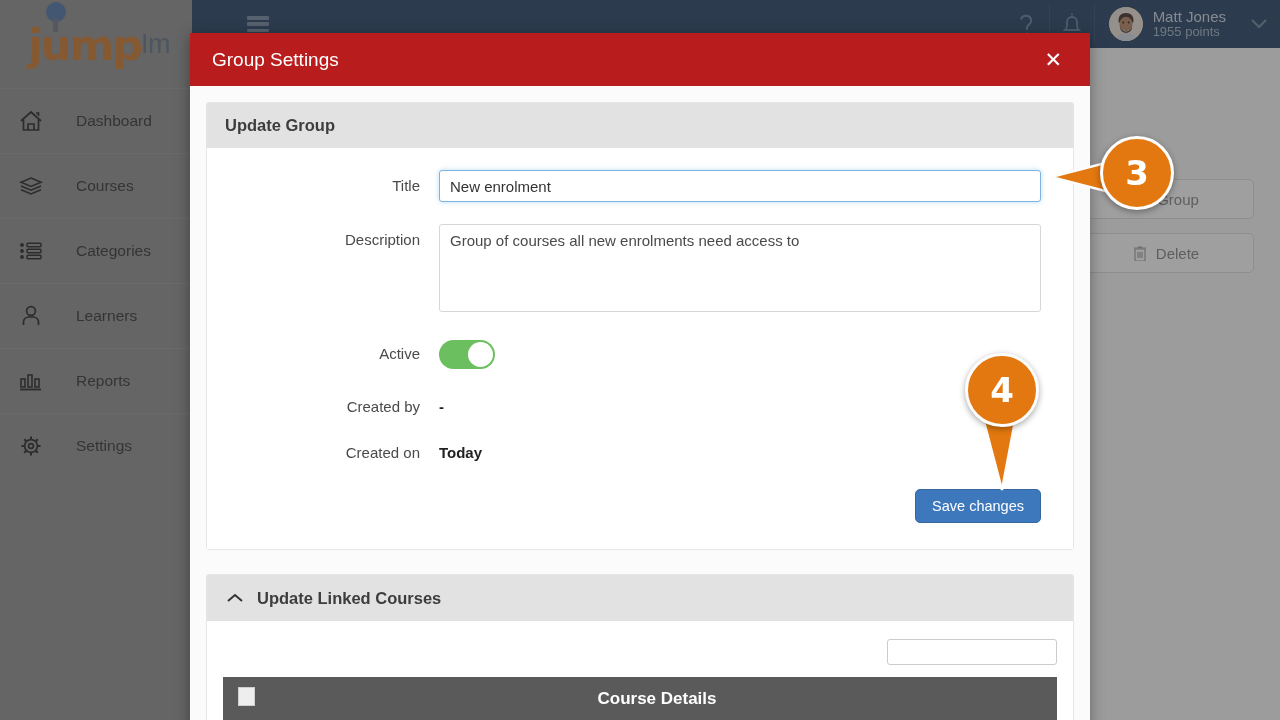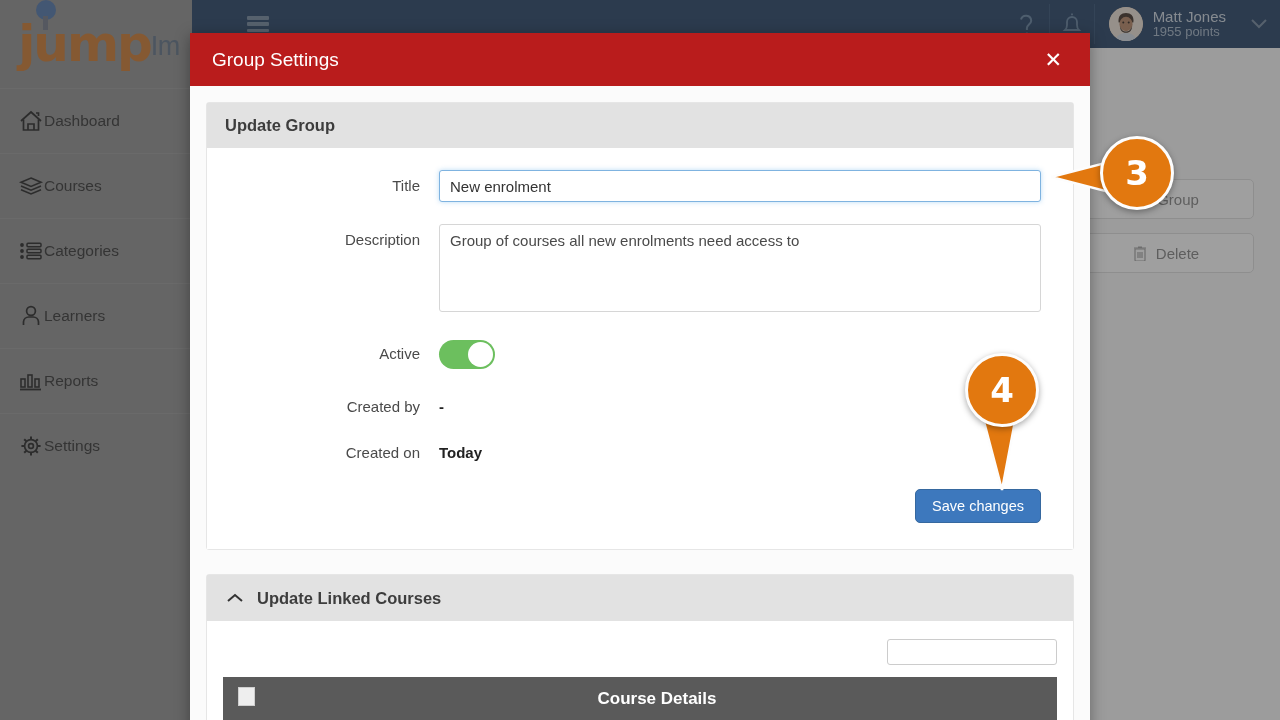--- a/index.html
+++ b/index.html
@@ -16,38 +16,38 @@
   #sidebar {
     position: absolute; left: 0; top: 0; width: 192px; height: 720px;
     background: #8a8a8a;
   }
   #logo-area {
     height: 88px; display: flex; align-items: center; justify-content: center;
     padding-left: 6px;
   }
   .logo-wrap { position: relative; display: flex; align-items: flex-end; }
   .logo-jump {
-    font-size: 50px; font-weight: bold; color: #c8732a;
+    font-size: 43px; font-weight: bold; color: #c8732a;
     letter-spacing: -2px; line-height: 0.9; font-family: "DejaVu Sans", sans-serif;
   }
   .logo-im {
     font-size: 27px; color: #5a6c80; font-weight: 400; line-height: 1.5;
     letter-spacing: -0.5px;
   }
   .logo-dot {
     position: absolute; left: 18px; top: -22px; width: 20px; height: 20px;
     border-radius: 50%; background: #4a6fa5;
   }
   .logo-stem {
     position: absolute; left: 25px; top: -6px; width: 5px; height: 14px;
     background: #6b7280;
   }
 
   .nav-item {
-    height: 65px; display: flex; align-items: center; gap: 0;
+    height: 65px; display: flex; align-items: center; gap: 32px;
     padding-left: 18px; border-top: 1px solid #949494;
     color: #2d2d2d; font-size: 15.5px; position: relative;
     cursor: pointer;
   }
   .nav-item.active { background: #9a9a9a; }
   .nav-item.active::before {
     content: ""; position: absolute; left: 0; top: 0; bottom: 0; width: 5px;
     background: #1f3a5f;
   }
   .nav-ico { width: 26px; height: 26px; display: block; flex: 0 0 26px; }

